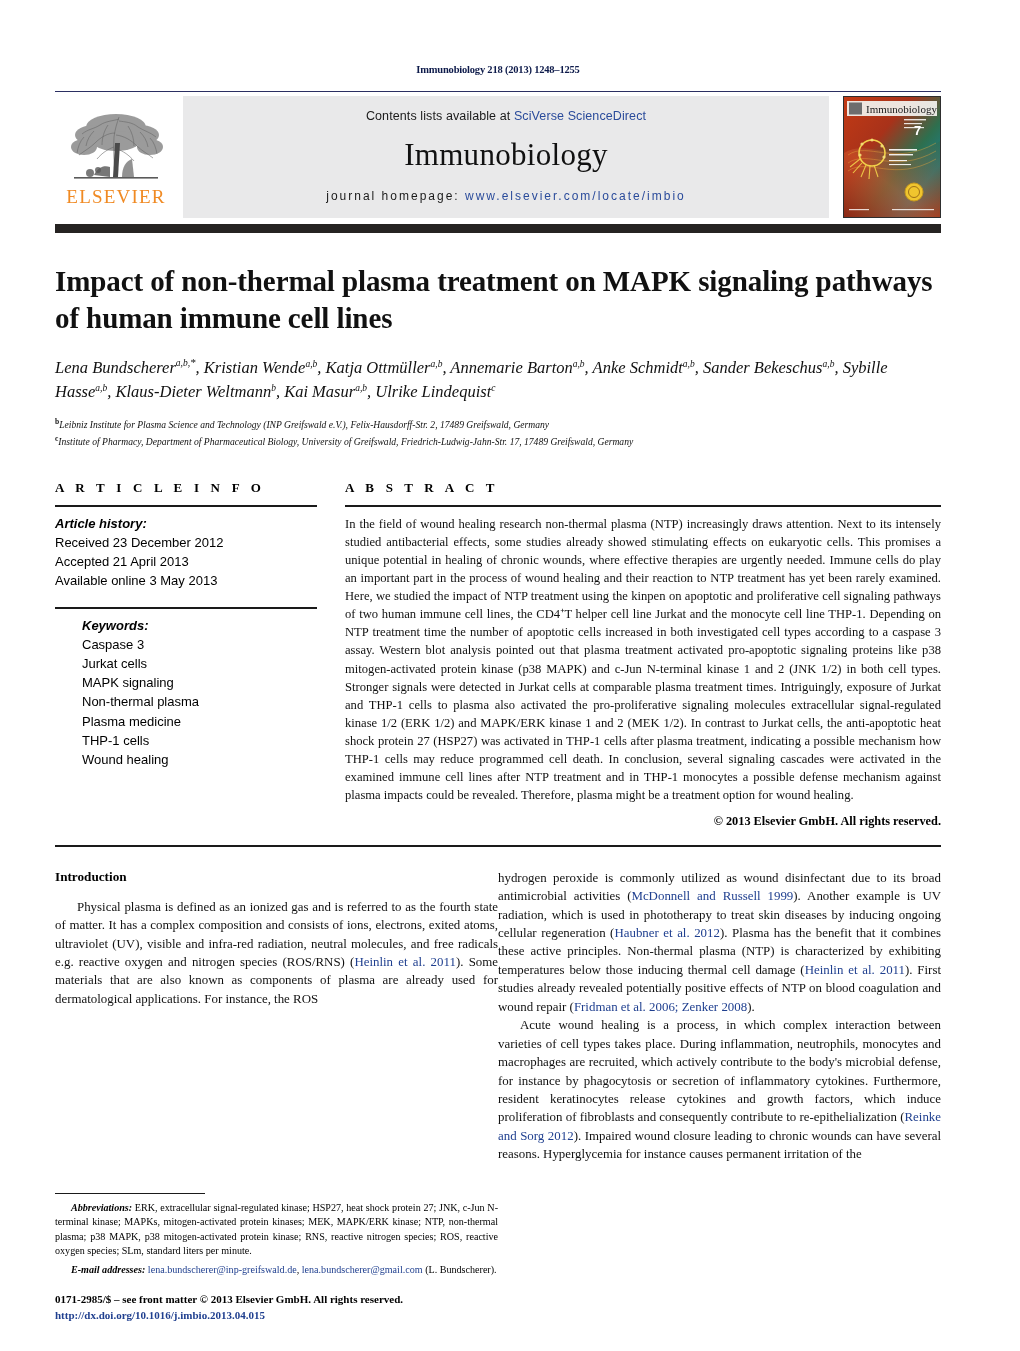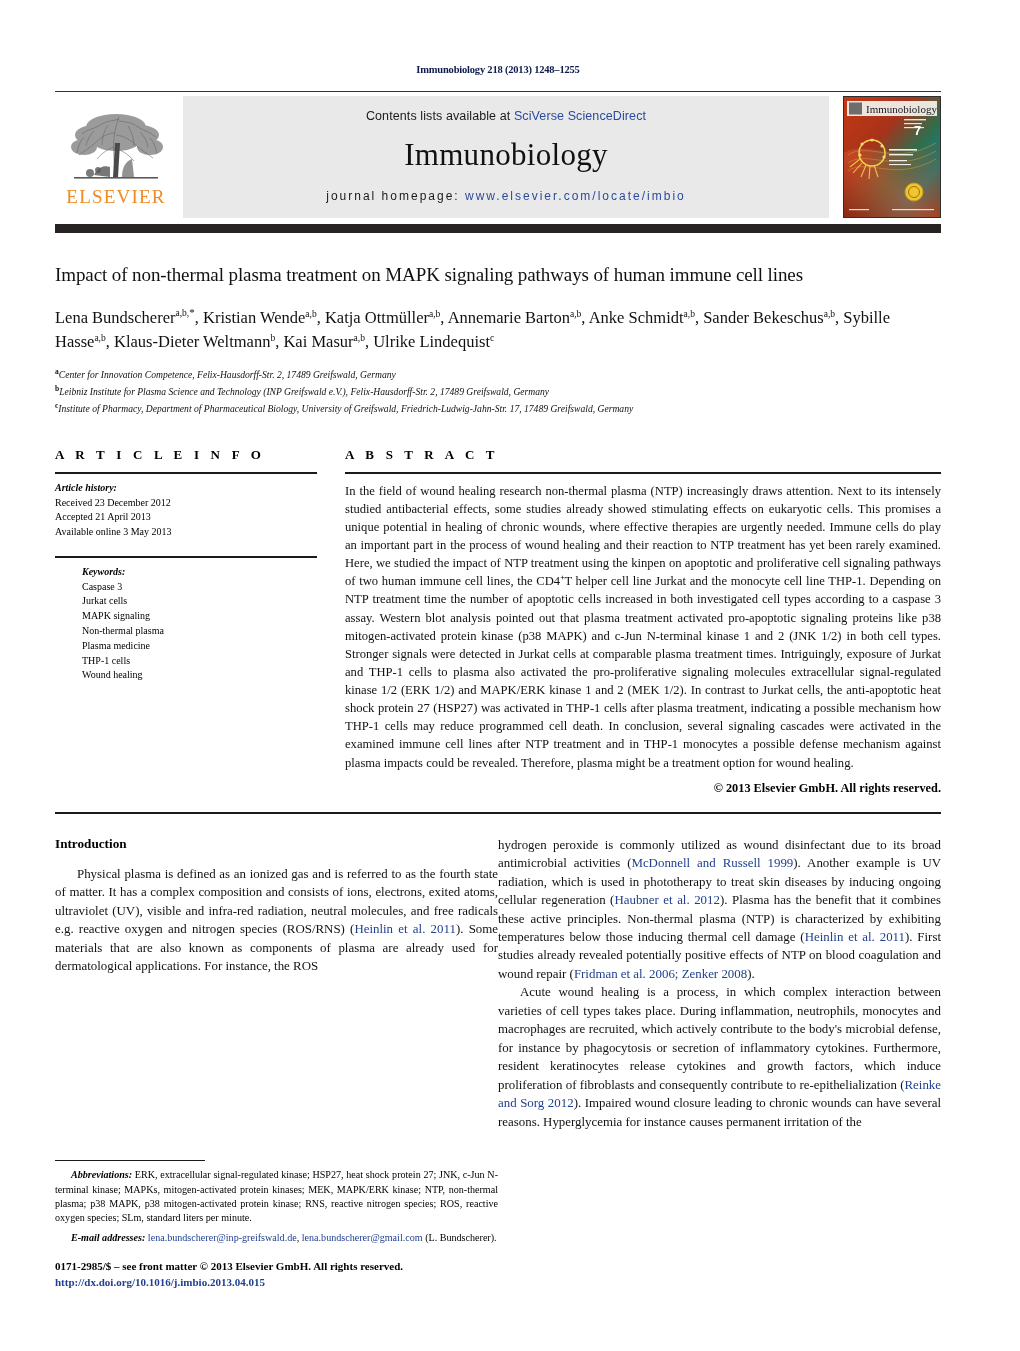--- a/index.html
+++ b/index.html
@@ -120,34 +120,35 @@
   .band-dark {
     height: 9px;
     background: #262322;
     margin-top: 6px;
   }
 
   
   .title-block { margin-top: 30px; }
   h1.paper-title {
     font-family: "Liberation Serif", serif;
-    font-size: 19px;
-    font-weight: normal;
+    font-size: 29px;
+    font-weight: bold;
     line-height: 1.28;
     margin: 0;
     letter-spacing: -0.1px;
     color: #111;
   }
 
   .authors {
     font-family: "Liberation Serif", serif;
     font-size: 16.5px;
     line-height: 1.45;
     margin-top: 18px;
     color: #111;
+    font-style: italic;
   }
   .authors sup { font-size: 9.5px; color:#111; }
   .authors .star { font-size: 11px; }
 
   .affiliations {
     margin-top: 12px;
     font-family: "Liberation Serif", serif;
     font-style: italic;
     font-size: 9.6px;
     line-height: 1.65;
@@ -166,22 +167,22 @@
   .col-abs  { flex: 1 1 auto; }
 
   .sec-label {
     font-family: "Liberation Serif", serif;
     font-weight: bold;
     font-size: 13px;
     letter-spacing: 4.2px;
     margin-bottom: 9px;
   }
   .info-body {
-    font-family: Liberation Serif, serif;
-    font-size: 10px;
+    font-family: Liberation Sans, sans-serif;
+    font-size: 13px;
     line-height: 1.48;
     padding-top: 7px;
   }
   .info-body .h { font-style: italic; font-weight: bold; }
   .kw-block { padding-top: 7px; margin-left: 27px; }
 
   .abstract-text {
     font-family: "Liberation Serif", serif;
     font-size: 12.6px;
     line-height: 1.44;
@@ -391,21 +392,20 @@
       <span>Annemarie Barton<sup>a,b</sup></span>,
       <span>Anke Schmidt<sup>a,b</sup></span>,
       <span>Sander Bekeschus<sup>a,b</sup></span>,
       <span>Sybille Hasse<sup>a,b</sup></span>,
       <span>Klaus-Dieter Weltmann<sup>b</sup></span>,
       <span>Kai Masur<sup>a,b</sup></span>,
       <span>Ulrike Lindequist<sup>c</sup></span>
     </div>
 
     <div class="affiliations">
-      <div><sup>a</sup><span>Center for Innovation Competence, Felix-Hausdorff-Str. 2, 17489 Greifswald, Germany</span></div>
       <div><sup>b</sup><span>Leibniz Institute for Plasma Science and Technology (INP Greifswald e.V.), Felix-Hausdorff-Str. 2, 17489 Greifswald, Germany</span></div>
       <div><sup>c</sup><span>Institute of Pharmacy, Department of Pharmaceutical Biology, University of Greifswald, Friedrich-Ludwig-Jahn-Str. 17, 17489 Greifswald, Germany</span></div>
     </div>
   </div>
 
   <div class="info-abstract">
 
     <div class="col-info">
       <div class="sec-label">A R T I C L E   I N F O</div>
       <div class="rule-thick"></div>

